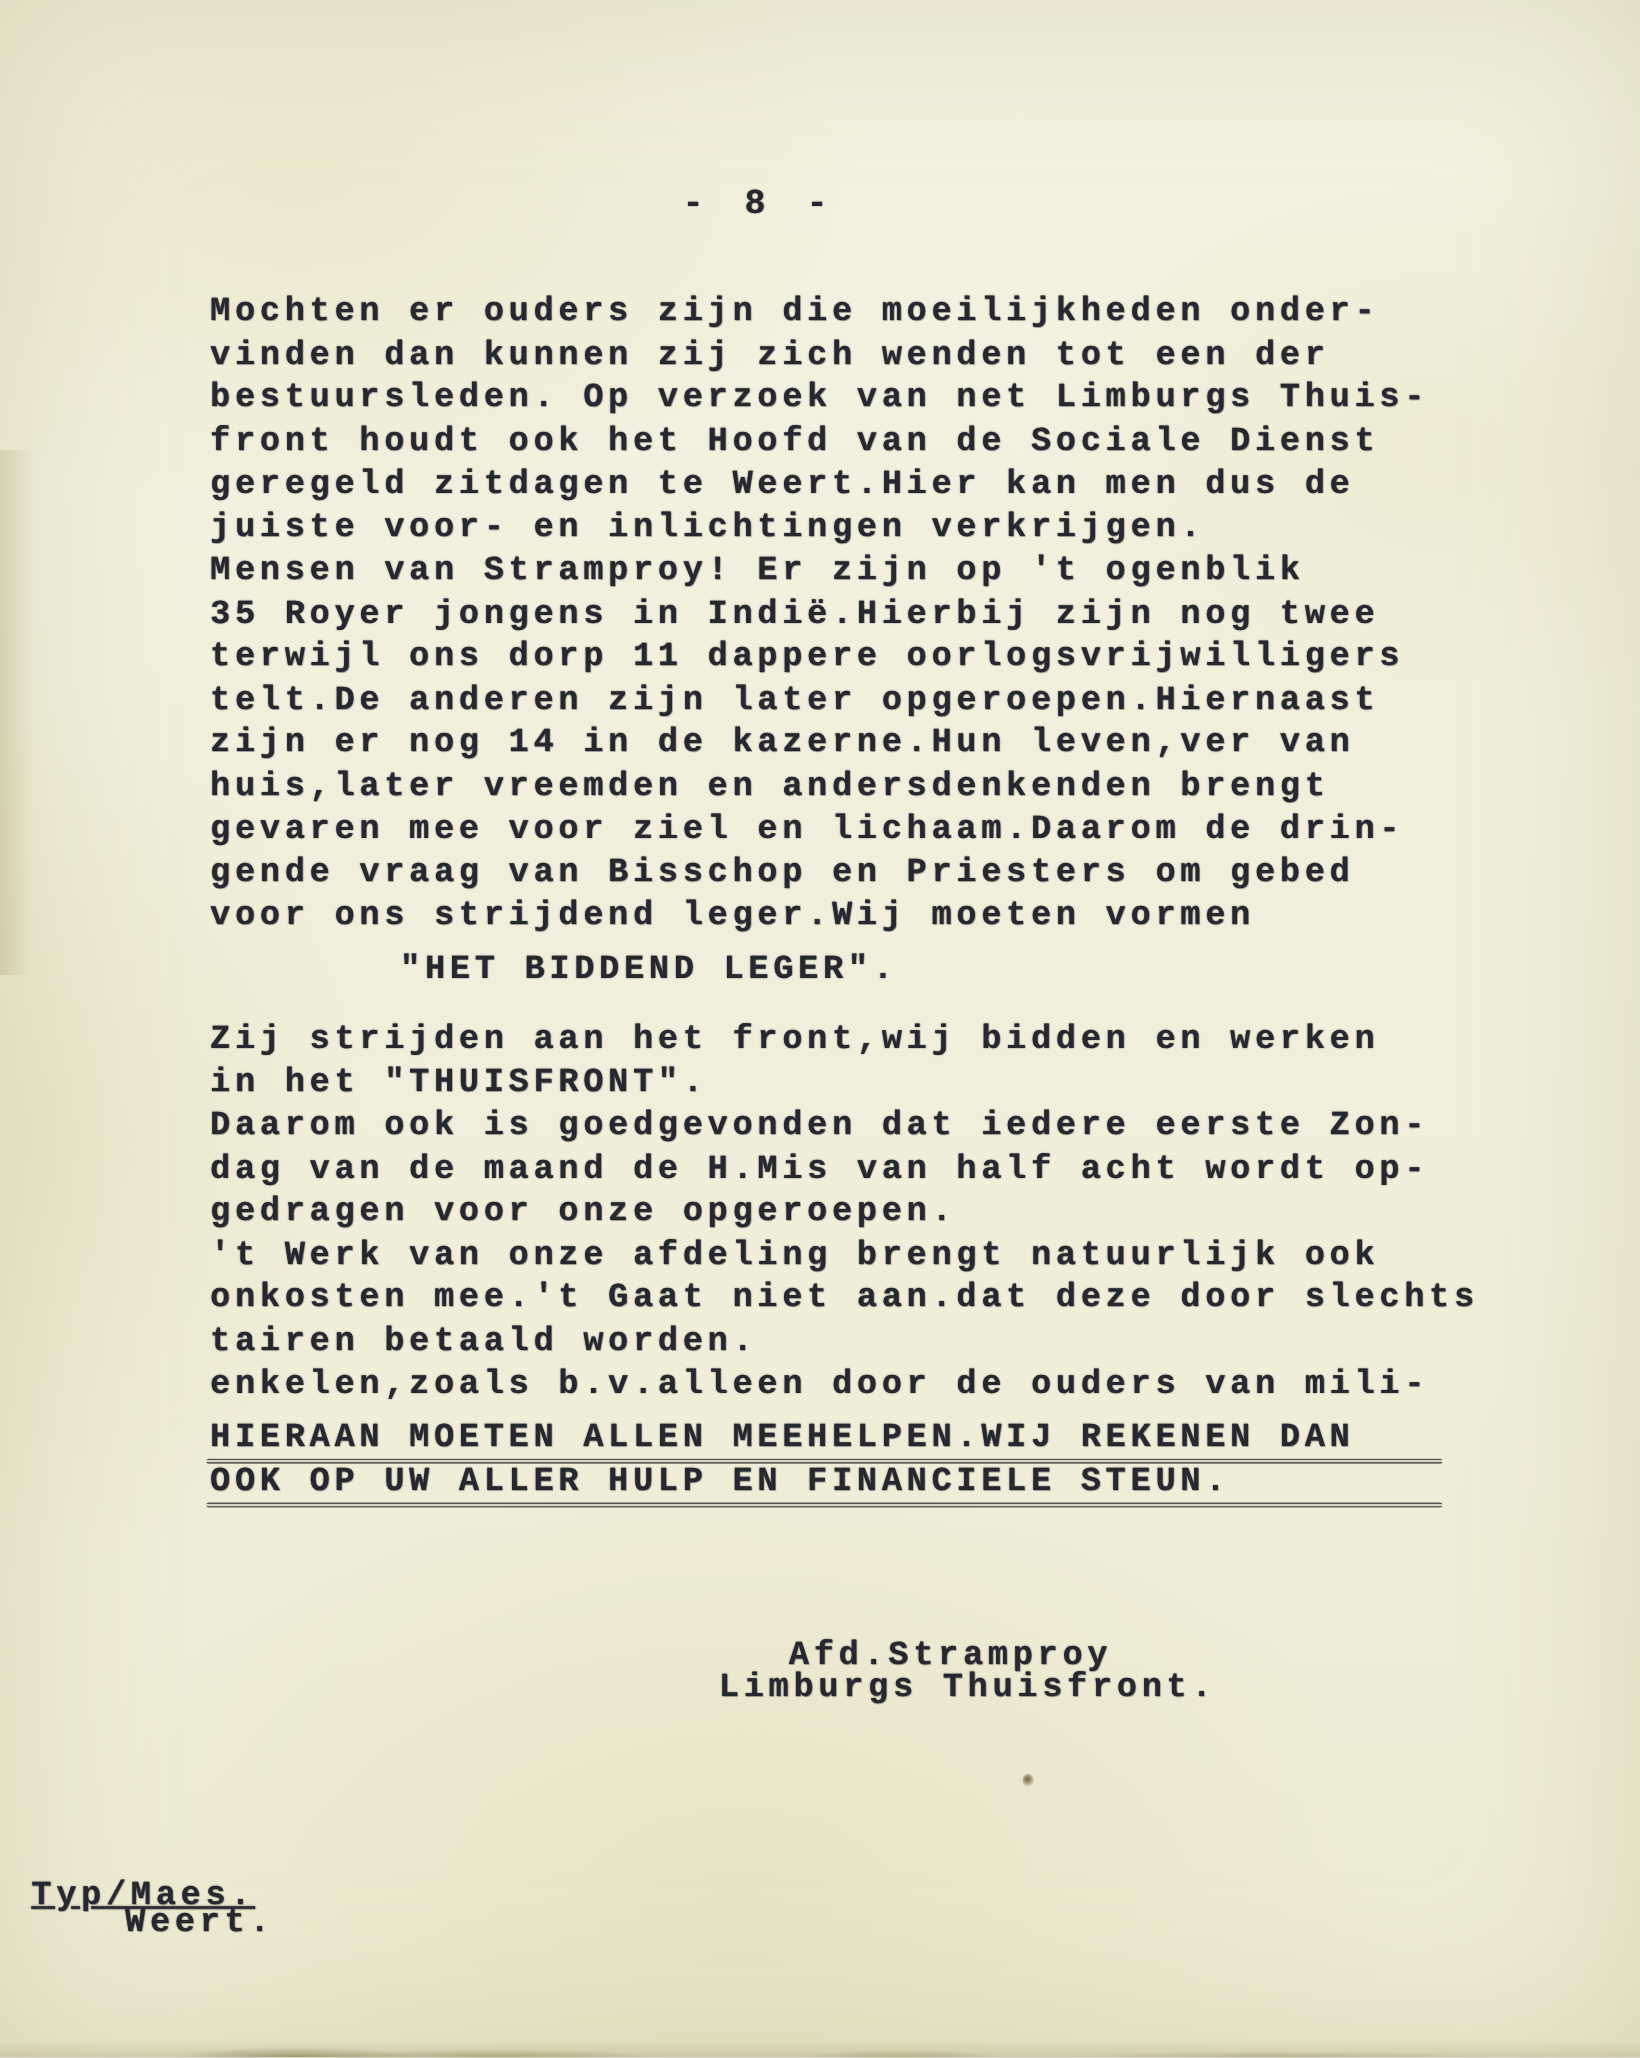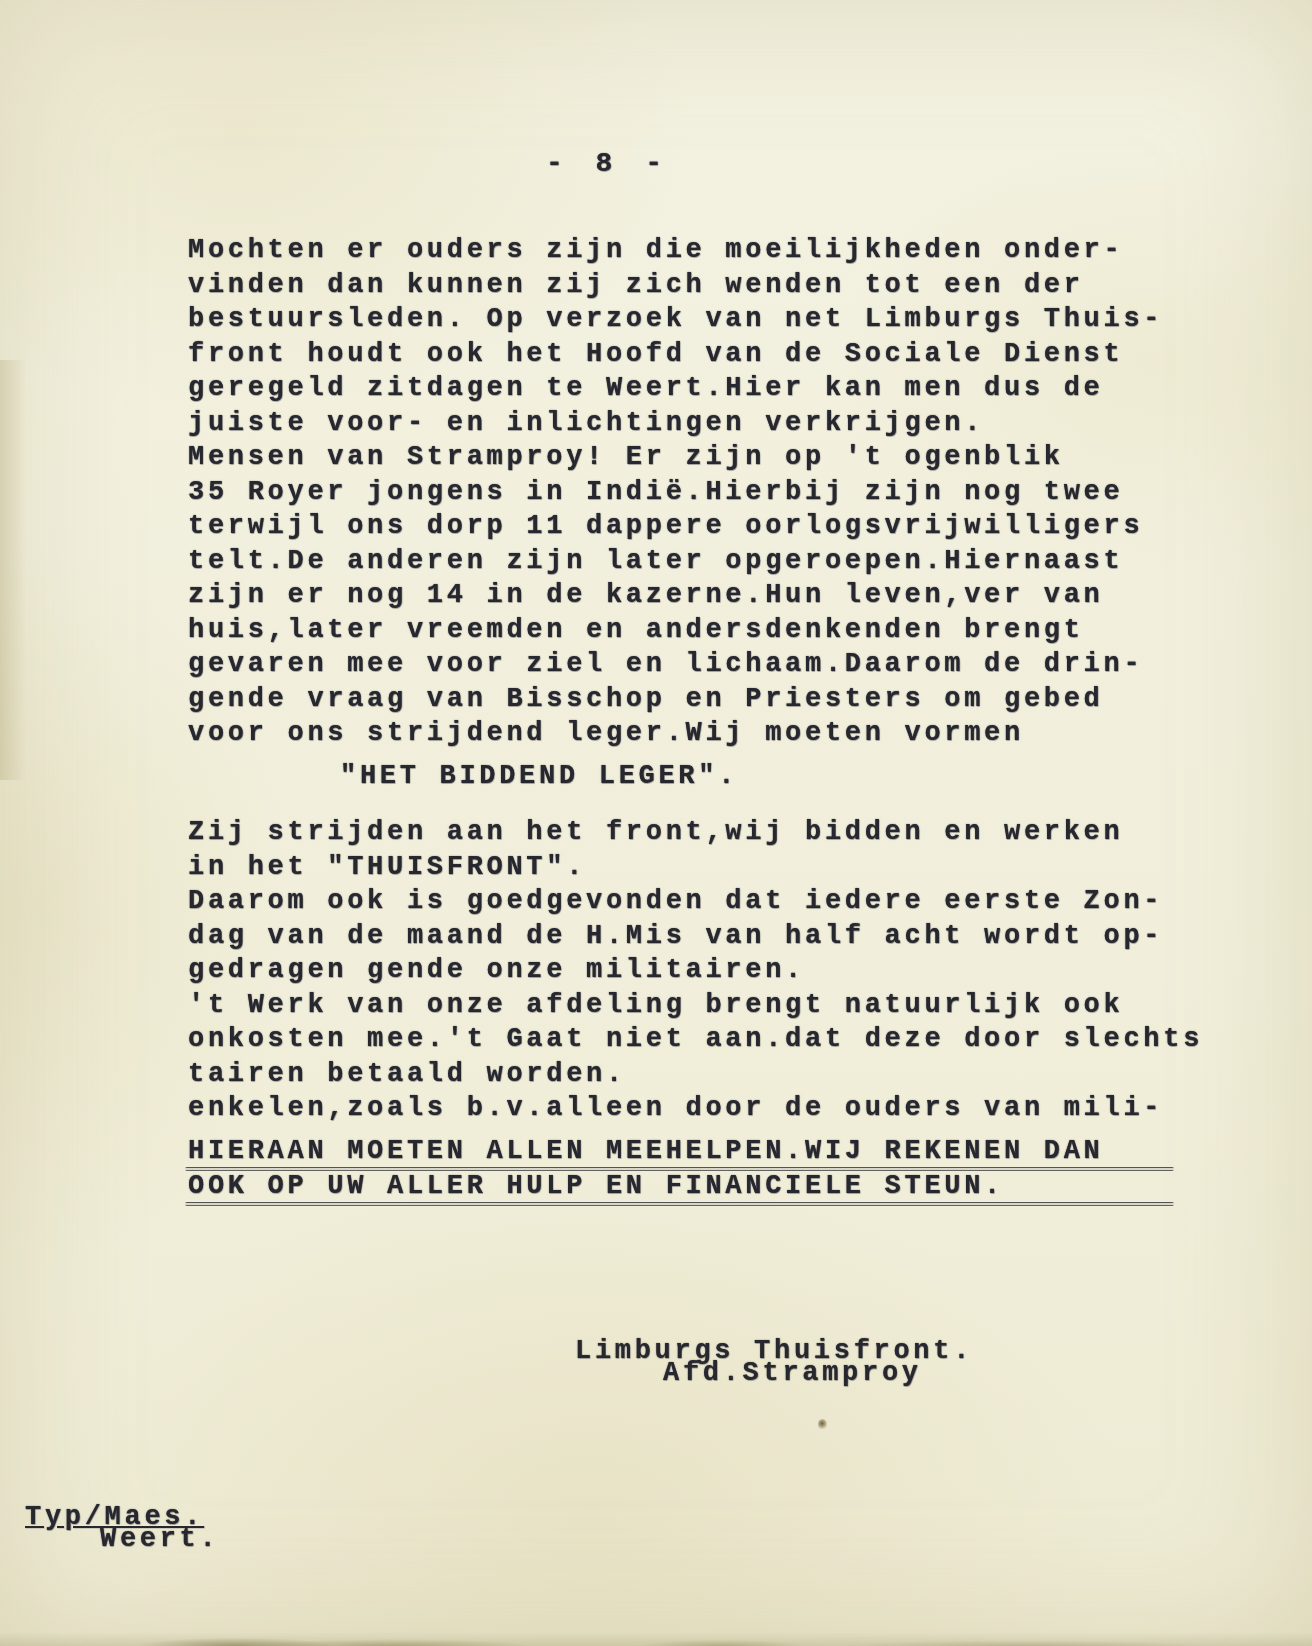--- a/index.html
+++ b/index.html
@@ -32,21 +32,21 @@
     top: 148px;
     left: 518px;
     width: 180px;
     text-align: center;
     font-size: 28px;
     letter-spacing: 8px;
     white-space: pre;
   }
   .body-text {
     position: absolute;
-    left: 188px;
+    left: 168px;
     top: 233px;
     width: 1080px;
   }
   .tline {
     font-size: 27px;
     line-height: 34.5px;
     letter-spacing: 3.7px;
     white-space: pre;
   }
   .heading-line {
@@ -74,21 +74,21 @@
     bottom: -5px;
     height: 4px;
     background: repeating-linear-gradient(
       to bottom,
       rgba(40,40,50,0.78) 0px, rgba(40,40,50,0.78) 1.4px,
       rgba(40,40,50,0.12) 1.4px, rgba(40,40,50,0.12) 2.6px,
       rgba(40,40,50,0.70) 2.6px, rgba(40,40,50,0.70) 4px
     );
     border-radius: 2px;
   }
-  .sig-1 { position: absolute; left: 631px; top: 1356px; margin-left: 32px; }
+  .sig-1 { position: absolute; left: 631px; top: 1308px; }
   .sig-2 { position: absolute; left: 575px; top: 1334px; }
   .foot-1 { position: absolute; left: 25px;  top: 1500px; text-decoration: underline; }
   .foot-2 { position: absolute; left: 100px; top: 1522px; }
   .speck {
     position: absolute;
     left: 818px;
     top: 1419px;
     width: 9px;
     height: 11px;
     background: radial-gradient(circle at 45% 40%, rgba(92,72,30,0.85), rgba(92,72,30,0) 75%);
@@ -139,21 +139,21 @@
     <div class="tline ink">gevaren mee voor ziel en lichaam.Daarom de drin-</div>
     <div class="tline ink">gende vraag van Bisschop en Priesters om gebed</div>
     <div class="tline ink">voor ons strijdend leger.Wij moeten vormen</div>
 
     <div class="tline ink heading-line">"HET BIDDEND LEGER".</div>
 
     <div class="tline ink">Zij strijden aan het front,wij bidden en werken</div>
     <div class="tline ink">in het "THUISFRONT".</div>
     <div class="tline ink">Daarom ook is goedgevonden dat iedere eerste Zon-</div>
     <div class="tline ink">dag van de maand de H.Mis van half acht wordt op-</div>
-    <div class="tline ink">gedragen gende onze militairen.</div>
+    <div class="tline ink">gedragen voor onze opgeroepen.</div>
     <div class="tline ink">'t Werk van onze afdeling brengt natuurlijk ook</div>
     <div class="tline ink">onkosten mee.'t Gaat niet aan.dat deze door slechts</div>
     <div class="tline ink">tairen betaald worden.</div>
     <div class="tline ink">enkelen,zoals b.v.alleen door de ouders van mili-</div>
 
     <div class="emph-block">
       <div class="emph ink">HIERAAN MOETEN ALLEN MEEHELPEN.WIJ REKENEN DAN</div>
       <div class="emph ink">OOK OP UW ALLER HULP EN FINANCIELE STEUN.</div>
     </div>
   </div>

